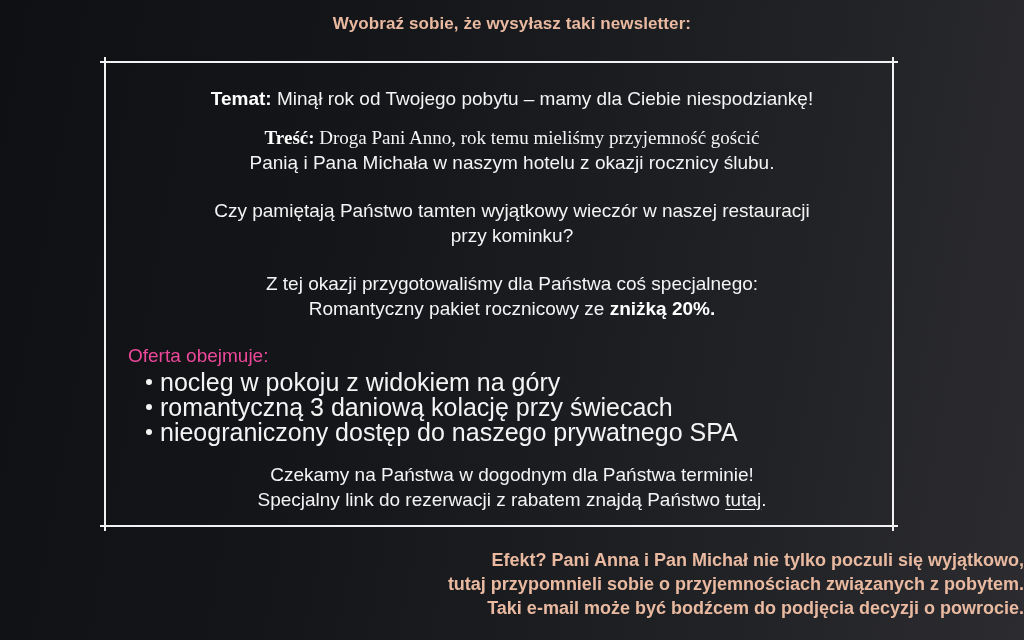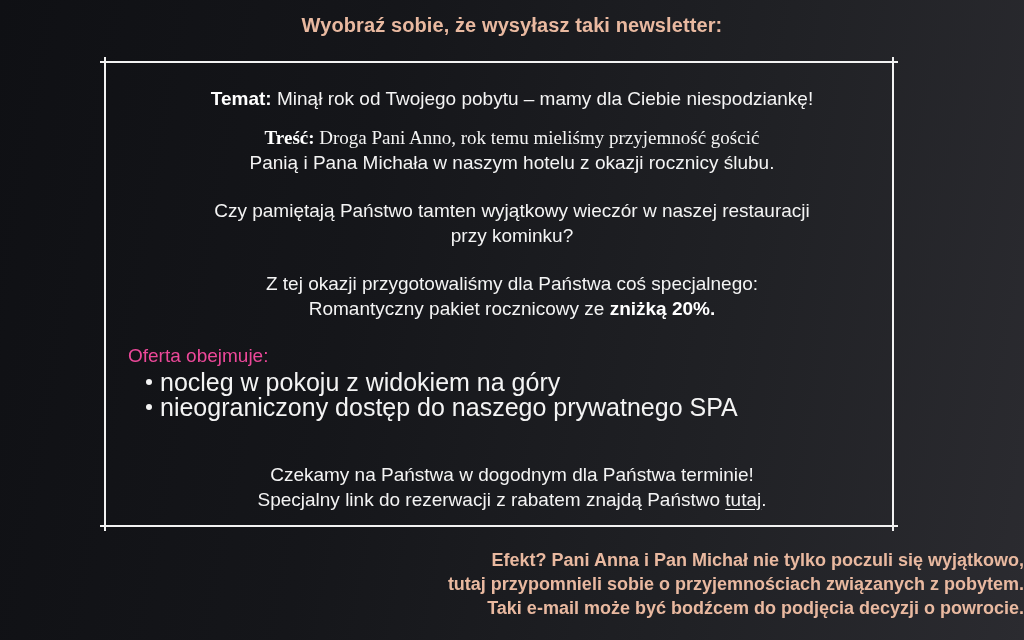--- a/index.html
+++ b/index.html
@@ -15,21 +15,21 @@
       font-family: "Liberation Sans", "DejaVu Sans", sans-serif;
       color: #ffffff;
     }
     .heading {
       position: absolute;
       left: 0;
       width: 1024px;
       top: 14px;
       text-align: center;
       font-weight: bold;
-      font-size: 20px;
+      font-size: 17px;
       color: #e9b9a0;
       letter-spacing: 0.1px;
     }
     .frame {
       position: absolute;
       left: 104px;
       top: 61px;
       width: 790px;
       height: 466px;
       border: 2px solid #f2f2f2;
@@ -138,20 +138,21 @@
 
 <div class="line" style="top:273px;">Z tej okazji przygotowaliśmy dla Państwa coś specjalnego:</div>
 <div class="line" style="top:298px;">
   <span>Romantyczny pakiet rocznicowy ze </span><b>zniżką 20%.</b>
 </div>
 
 <div class="left-block" style="top:345px;">Oferta obejmuje:</div>
 
 <ul class="bullet-list">
   <li><span class="dot"></span><span>nocleg w pokoju z widokiem na góry</span></li>
+  <li><span class="dot"></span><span>romantyczną 3 daniową kolację przy świecach</span></li>
   <li><span class="dot"></span><span>nieograniczony dostęp do naszego prywatnego SPA</span></li>
 </ul>
 
 <div class="line" style="top:464px;">Czekamy na Państwa w dogodnym dla Państwa terminie!</div>
 <div class="line" style="top:489px;">
   <span>Specjalny link do rezerwacji z rabatem znajdą Państwo </span><span class="link">tutaj</span><span>.</span>
 </div>
 
 <div class="footer-line" style="top:550px;">Efekt? Pani Anna i Pan Michał nie tylko poczuli się wyjątkowo,</div>
 <div class="footer-line" style="top:574px;">tutaj przypomnieli sobie o przyjemnościach związanych z pobytem.</div>

